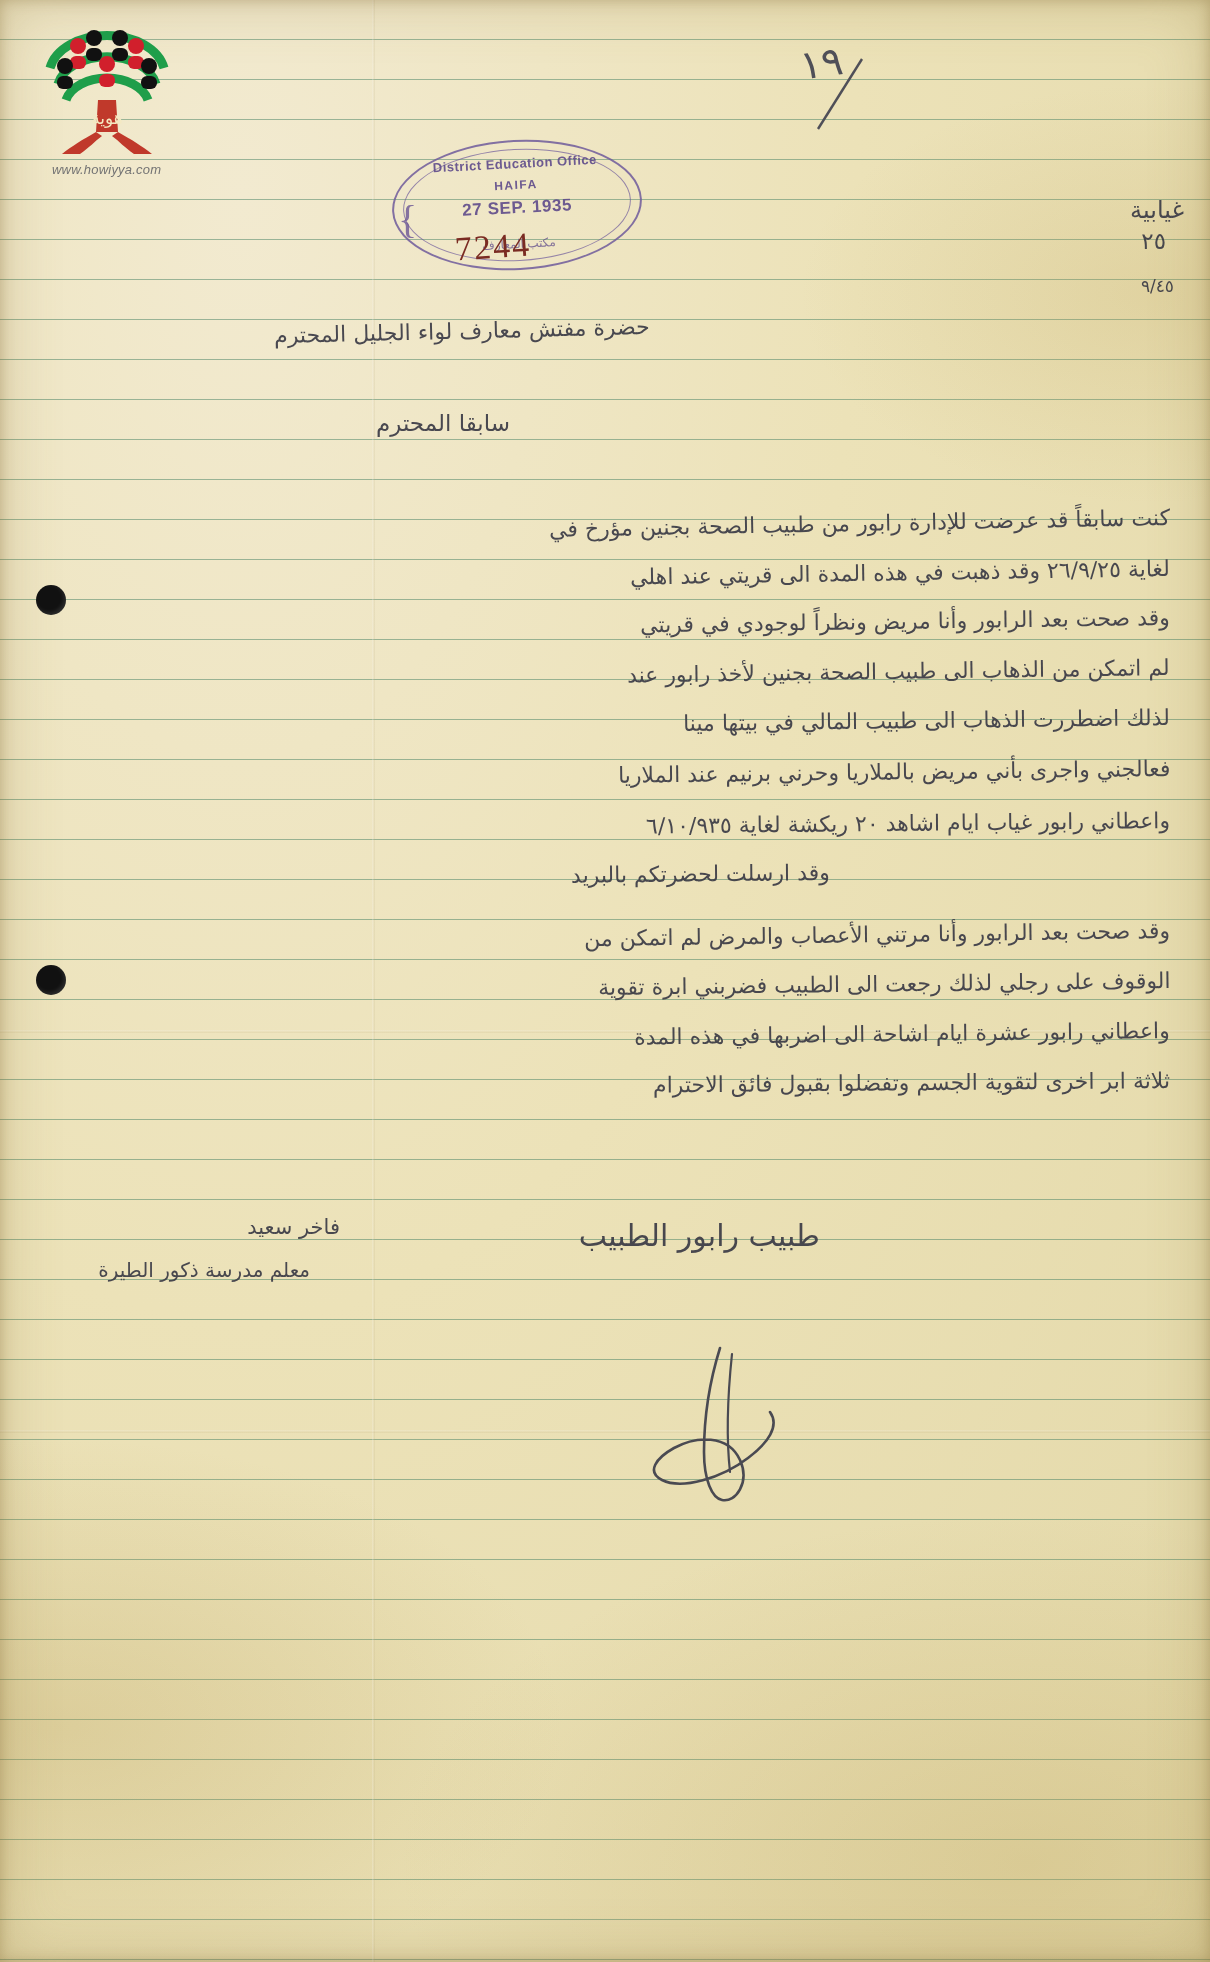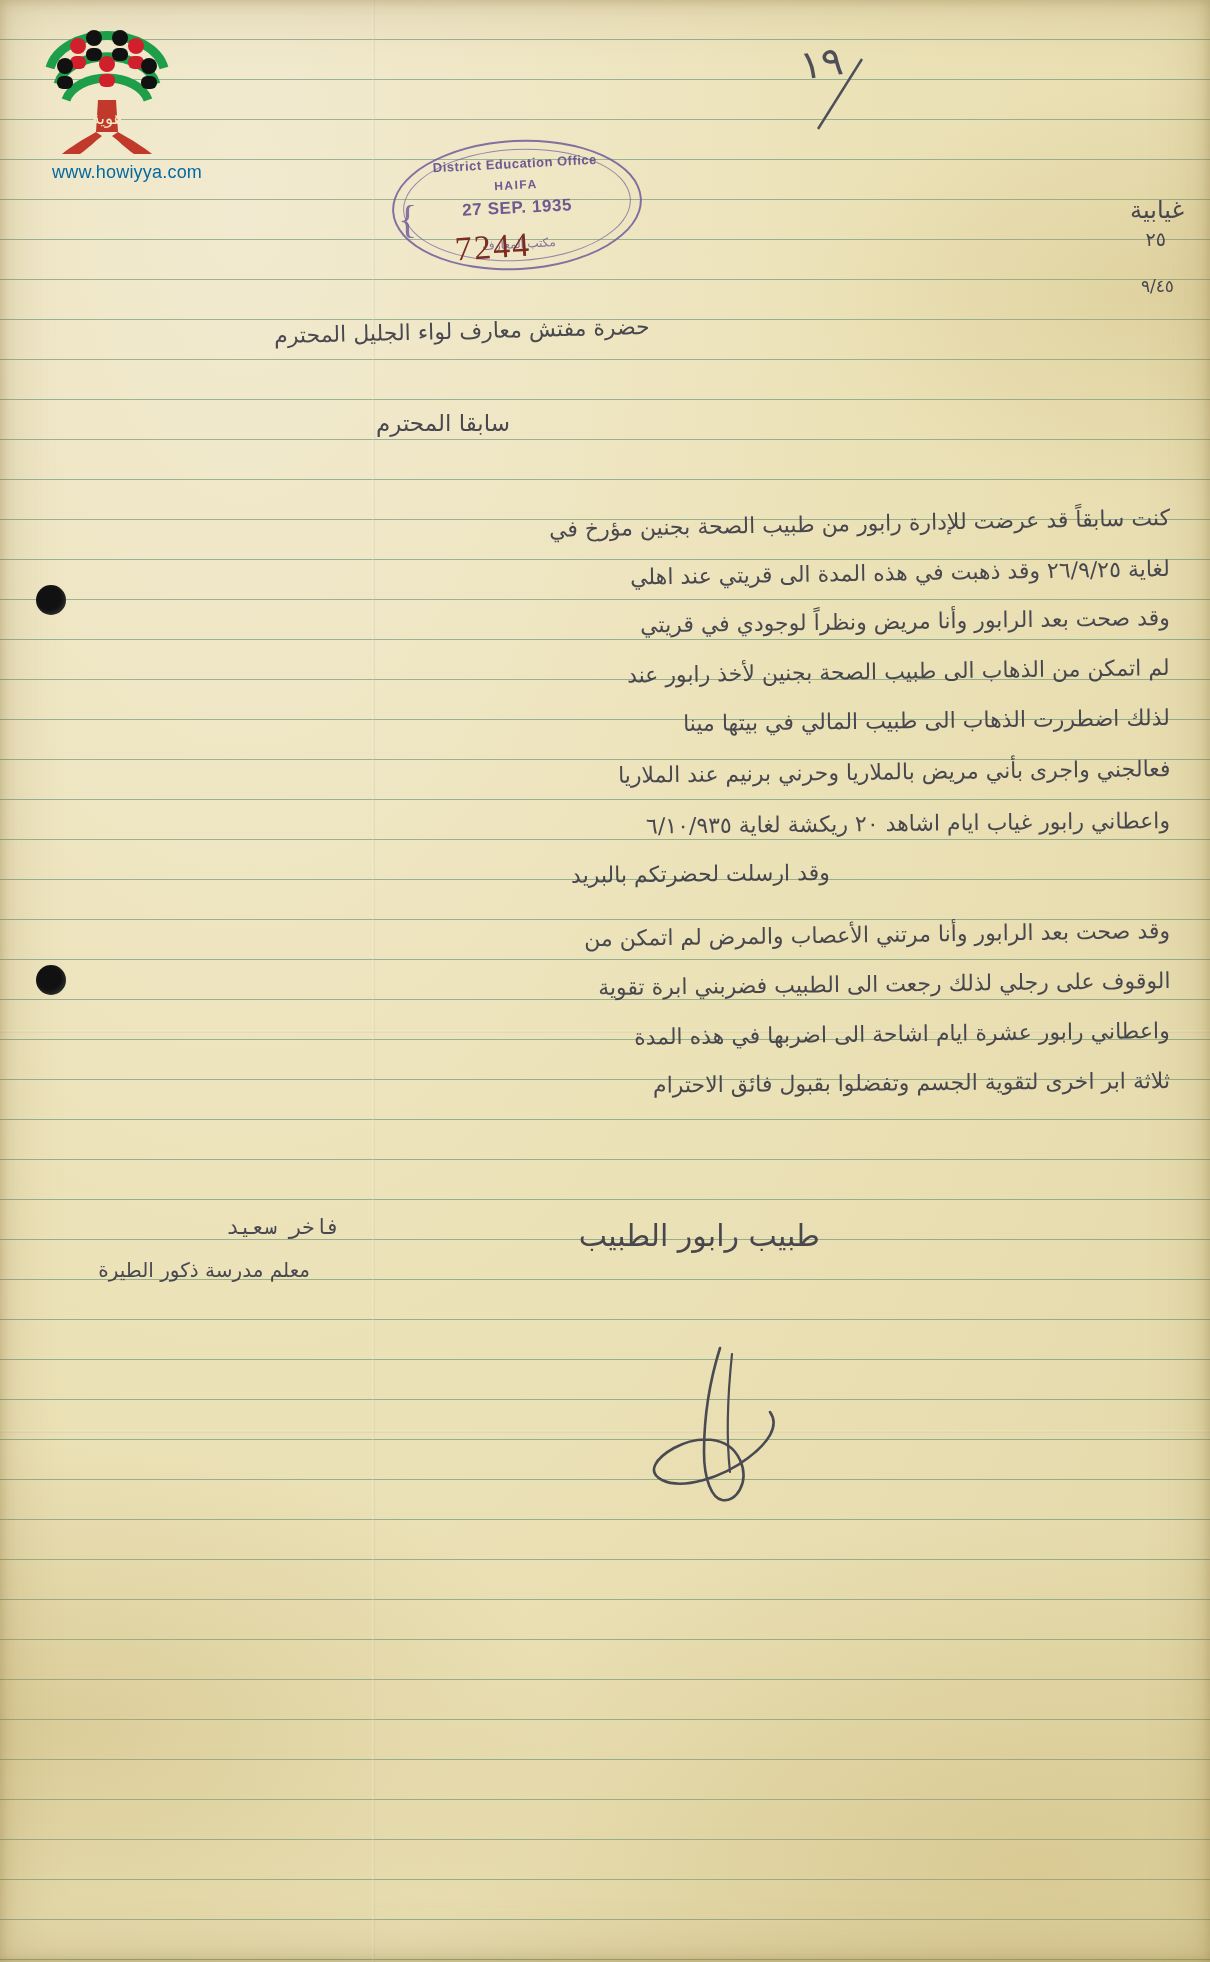--- a/index.html
+++ b/index.html
@@ -90,25 +90,26 @@
   .logo-block {
     position: absolute;
     left: 32px; top: 14px;
     width: 150px; height: 165px;
   }
   .logo-svg { display: block; }
   .logo-url {
     position: absolute;
     left: 20px;
     top: 148px;
-    font-size: 18px;
-    color: #0369a1;
+    font-size: 13px;
+    color: #737373;
     font-family: "Liberation Sans", sans-serif;
     letter-spacing: .2px;
     white-space: nowrap;
+    font-style: italic;
   }
 
   
   .stamp {
     position: absolute;
     left: 392px; top: 140px;
     width: 250px; height: 130px;
     transform: rotate(-3deg);
   }
   .stamp-ellipse {
@@ -250,21 +251,21 @@
     <div class="stamp-ellipse inner"></div>
     <div class="stamp-line stamp-office">District Education Office</div>
     <div class="stamp-line stamp-city">HAIFA</div>
     <div class="stamp-line stamp-date">27 SEP. 1935</div>
     <div class="stamp-line stamp-ar">مكتب المعارف</div>
   </div>
   <div class="stamp-bracket">{</div>
   <div class="stamp-number">7244</div>
 
   <div class="hw" style="left:auto; right:26px; top:196px; font-size:24px;">غيابية</div>
-  <div class="hw" style="left:auto; right:44px; top:228px; font-size:19px;">٢٥</div>
+  <div class="hw" style="left:auto; right:44px; top:228px; font-size:23px;">٢٥</div>
   <div class="hw" style="left:auto; right:36px; top:252px; font-size:17px;margin-top:24px;">٩/٤٥</div>
 
   <div class="hw" style="left:auto; right:560px; top:314px; font-size:22px; transform:rotate(-1.4deg);">حضرة مفتش معارف لواء الجليل المحترم</div>
 
   <div class="hw" style="left:auto; right:700px; top:410px; font-size:23px;">سابقا المحترم</div>
 
   <div class="hw" style="left:auto; right:40px; top:505px; font-size:22px; transform:rotate(-1.1deg);">كنت سابقاً قد عرضت للإدارة رابور من طبيب الصحة بجنين مؤرخ في</div>
   <div class="hw" style="left:auto; right:40px; top:556px; font-size:22px; transform:rotate(-0.9deg);">لغاية ٢٦/٩/٢٥ وقد ذهبت في هذه المدة الى قريتي عند اهلي</div>
   <div class="hw" style="left:auto; right:40px; top:605px; font-size:22px; transform:rotate(-0.8deg);">وقد صحت بعد الرابور وأنا مريض ونظراً لوجودي في قريتي</div>
   <div class="hw" style="left:auto; right:40px; top:655px; font-size:22px; transform:rotate(-0.8deg);">لم اتمكن من الذهاب الى طبيب الصحة بجنين لأخذ رابور عند</div>
@@ -272,21 +273,21 @@
   <div class="hw" style="left:auto; right:40px; top:756px; font-size:22px; transform:rotate(-0.7deg);">فعالجني واجرى بأني مريض بالملاريا وحرني برنيم عند الملاريا</div>
   <div class="hw" style="left:auto; right:40px; top:808px; font-size:22px; transform:rotate(-0.6deg);">واعطاني رابور غياب ايام اشاهد ٢٠ ريكشة لغاية ٦/١٠/٩٣٥</div>
   <div class="hw" style="left:auto; right:380px; top:860px; font-size:22px; transform:rotate(-0.6deg);">وقد ارسلت لحضرتكم بالبريد</div>
 
   <div class="hw" style="left:auto; right:40px; top:918px; font-size:22px; transform:rotate(-0.8deg);">وقد صحت بعد الرابور وأنا مرتني الأعصاب والمرض لم اتمكن من</div>
   <div class="hw" style="left:auto; right:40px; top:968px; font-size:22px; transform:rotate(-0.7deg);">الوقوف على رجلي لذلك رجعت الى الطبيب فضربني ابرة تقوية</div>
   <div class="hw" style="left:auto; right:40px; top:1018px; font-size:22px; transform:rotate(-0.7deg);">واعطاني رابور عشرة ايام اشاحة الى اضربها في هذه المدة</div>
   <div class="hw" style="left:auto; right:40px; top:1068px; font-size:22px; transform:rotate(-0.5deg);">ثلاثة ابر اخرى لتقوية الجسم وتفضلوا بقبول فائق الاحترام</div>
 
   <div class="hw" style="left:auto; right:390px; top:1218px; font-size:30px;">طبيب رابور الطبيب</div>
-  <div class="hw" style="left:auto; right:870px; top:1215px; font-size:21px;font-family:Liberation Mono, monospace;">فاخر سعيد</div>
+  <div class="hw" style="left:auto; right:870px; top:1215px; font-size:21px;">فاخر سعيد</div>
   <div class="hw" style="left:auto; right:900px; top:1258px; font-size:20px;margin-left:10px;">معلم مدرسة ذكور الطيرة</div>
 
   <svg class="signature" viewBox="0 0 220 180">
     <path d="M120,8 C110,40 104,78 104,112 C104,140 112,158 122,160 C136,163 150,142 140,120 C128,94 96,96 74,108 C56,118 46,132 62,140 C82,150 122,138 148,118 C168,103 180,86 170,72" fill="none" stroke="#4a4a52" stroke-width="2.6" stroke-linecap="round"></path>
     <path d="M132,14 C128,52 126,96 130,132" fill="none" stroke="#4a4a52" stroke-width="2.2" stroke-linecap="round"></path>
   </svg>
 
 </div>
 
 </body></html>

